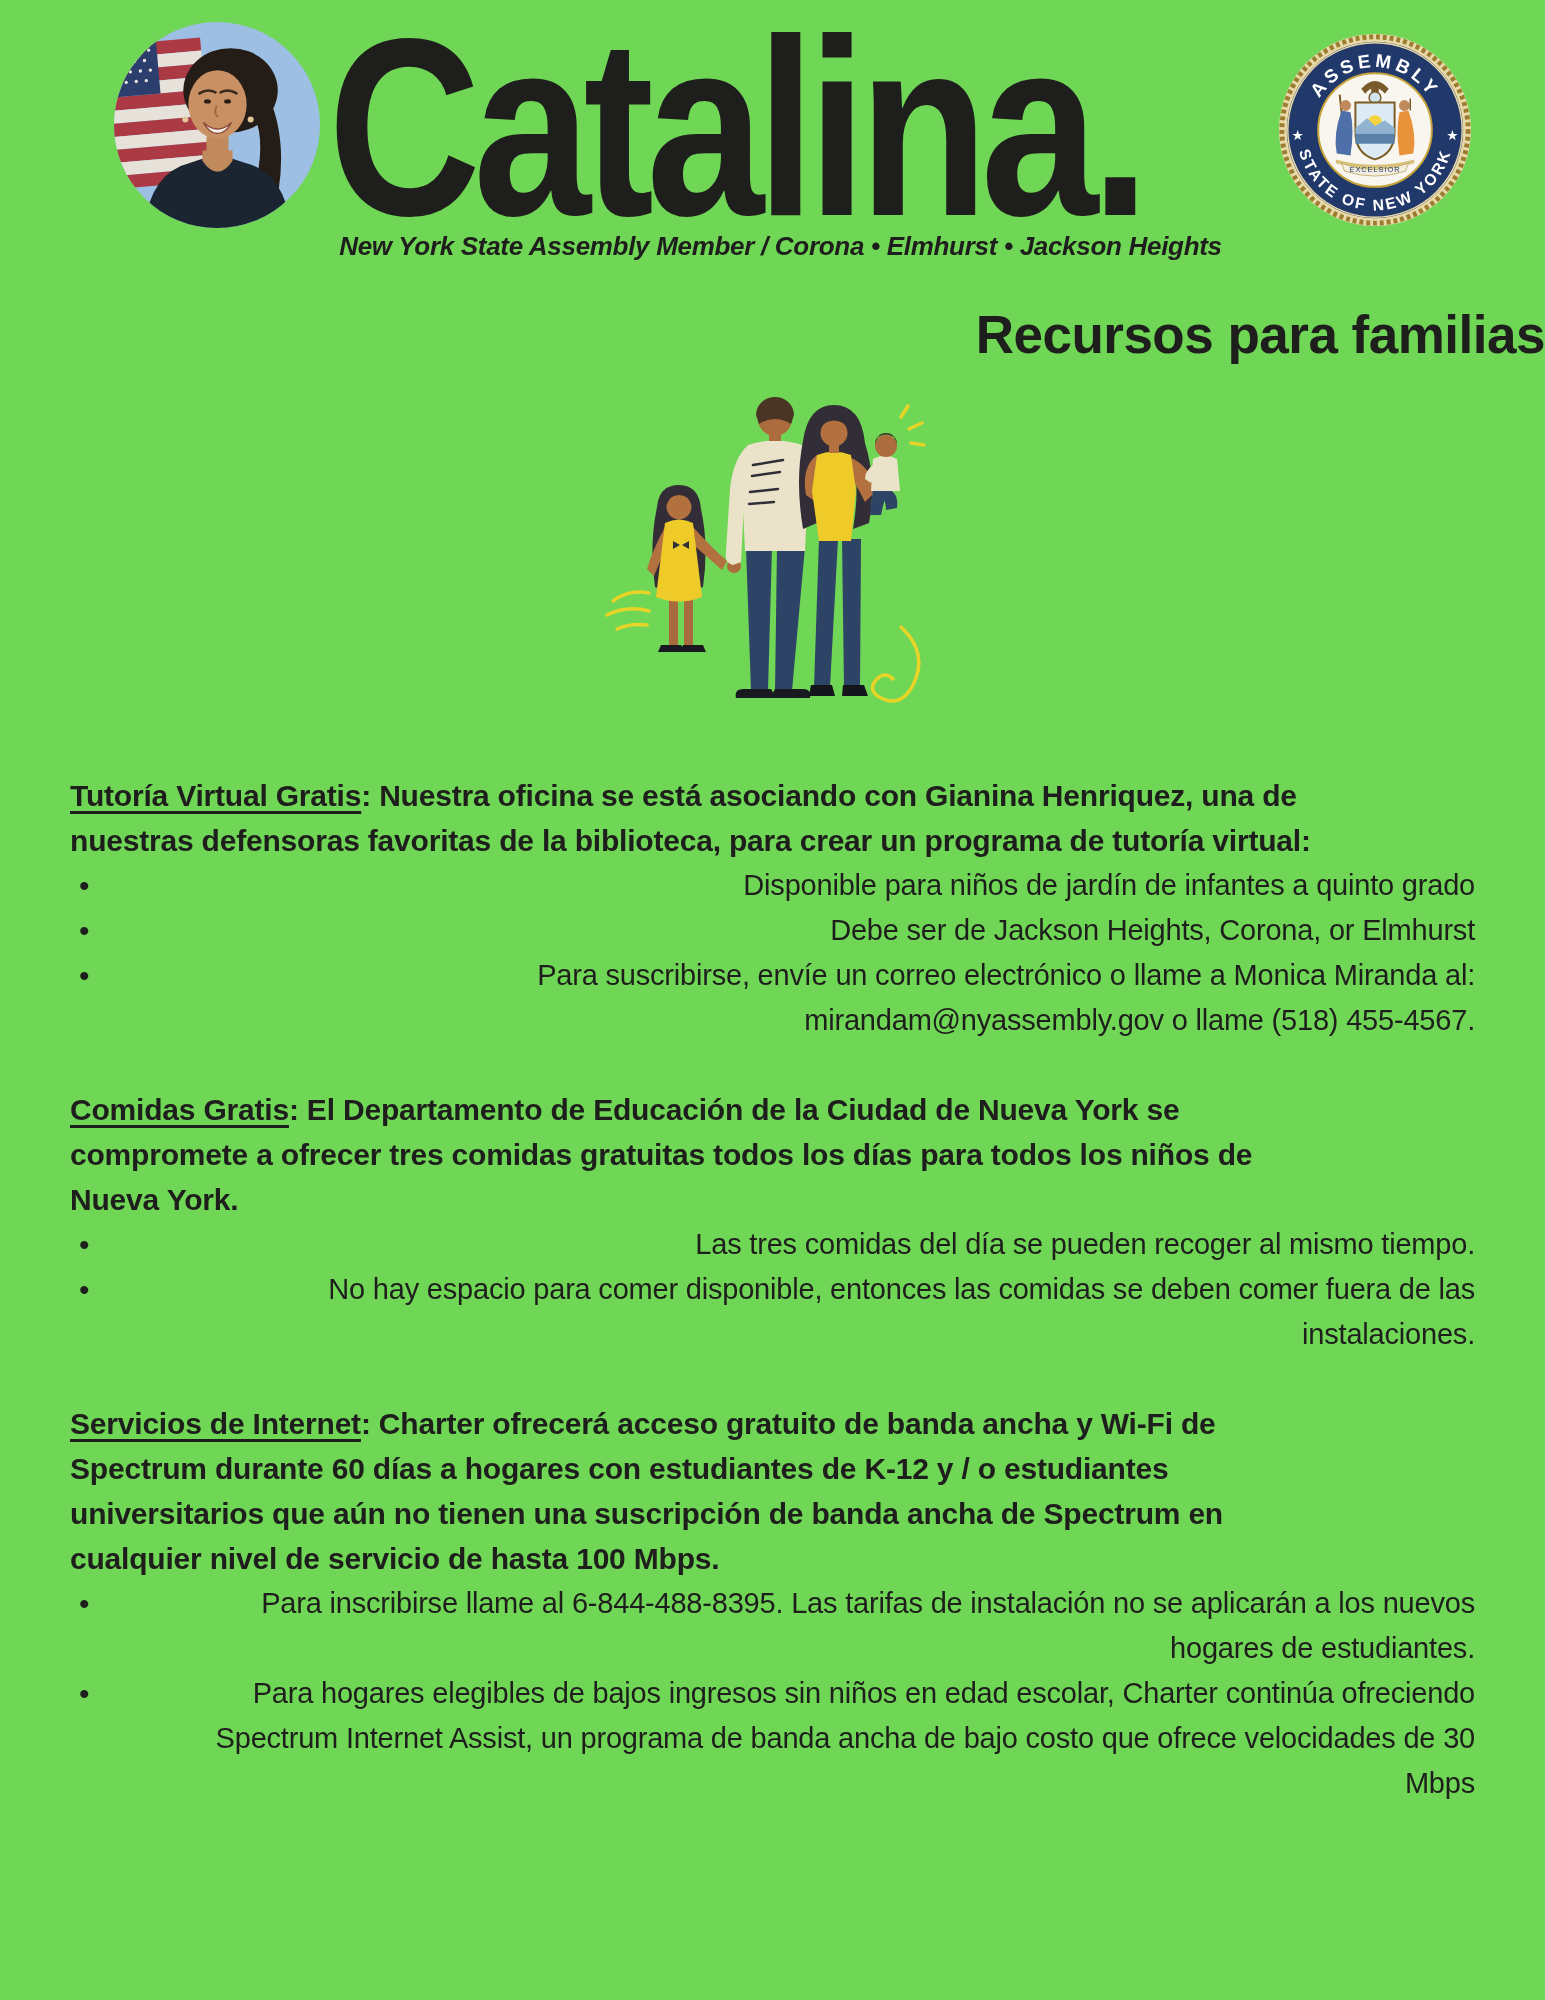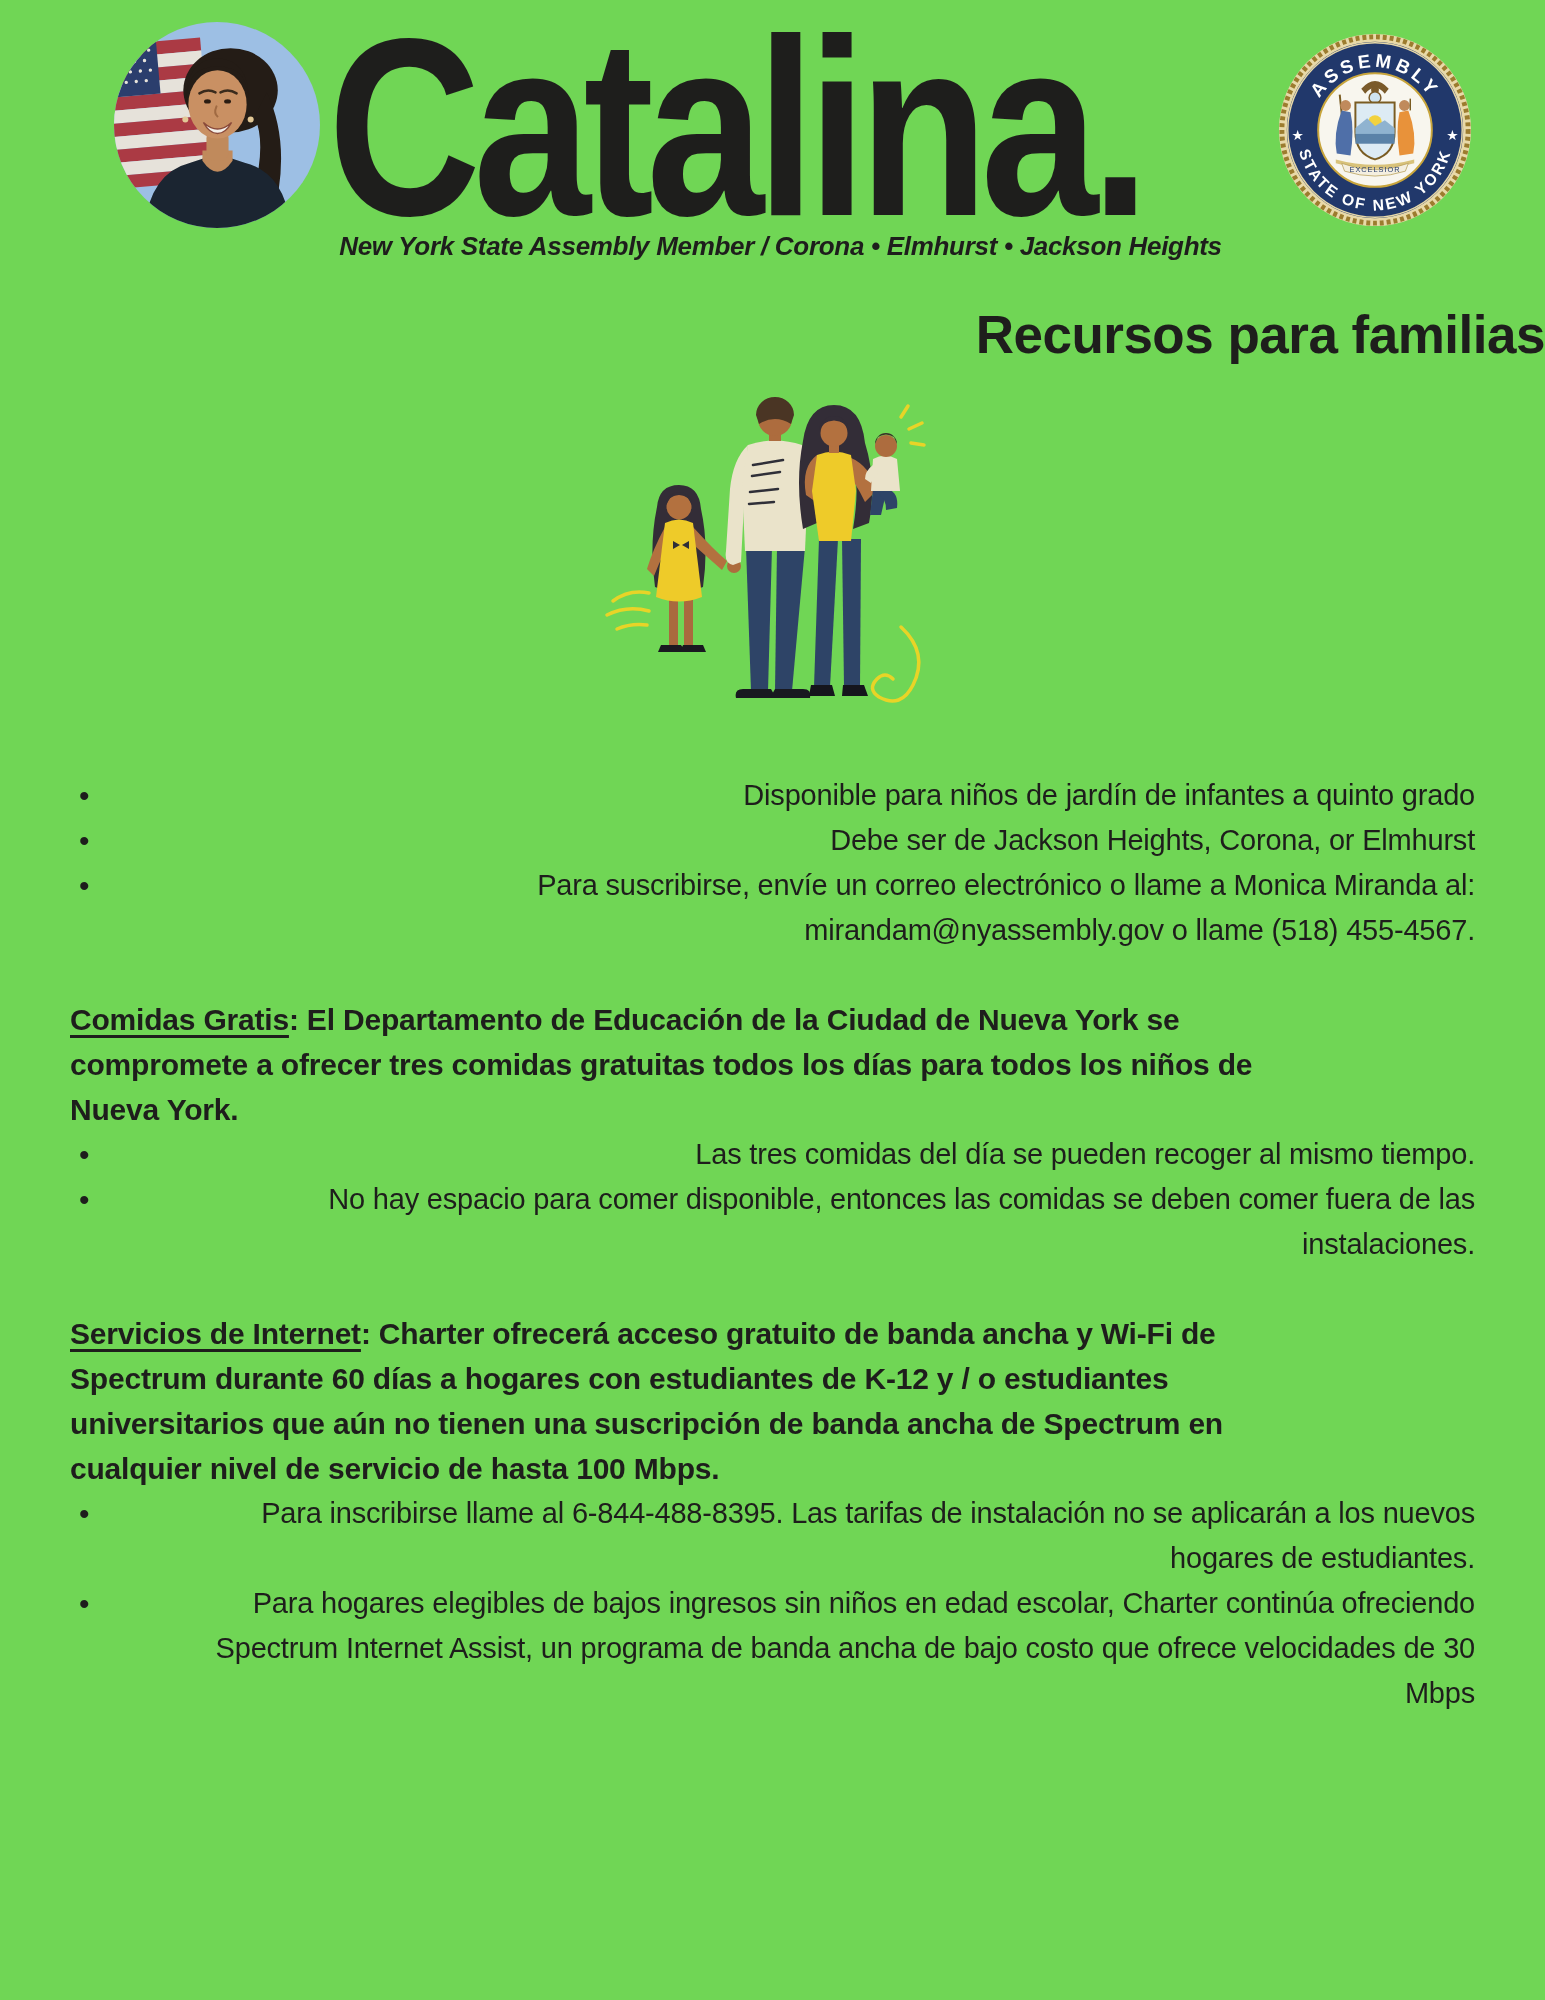--- a/index.html
+++ b/index.html
@@ -239,20 +239,22 @@
         <path d="M270,76 q-8,6 -8,14 l6,4 q4,-8 8,-10 Z" fill="#eae3ca"></path>
         <circle cx="283" cy="57" r="11" fill="#ad6c3e"></circle>
         <path d="M272,55 a11,11 0 0 1 22,0 l-3,-7 q-8,-5 -16,0 Z" fill="#3a3028"></path>
       </g>
     </svg>
   </div>
 
   <main class="content">
 
     <section class="section">
+      <p class="section-heading"><span class="heading-lead">Tutoría Virtual Gratis</span><span>: Nuestra oficina se está asociando con Gianina Henriquez, una de
+nuestras defensoras favoritas de la biblioteca, para crear un programa de tutoría virtual:</span></p>
       <ul class="bullets">
         <li>Disponible para niños de jardín de infantes a quinto grado</li>
         <li>Debe ser de Jackson Heights, Corona, or Elmhurst</li>
         <li>Para suscribirse, envíe un correo electrónico o llame a Monica Miranda al:
 mirandam@nyassembly.gov o llame (518) 455-4567.</li>
       </ul>
     </section>
 
     <section class="section">
       <p class="section-heading"><span class="heading-lead">Comidas Gratis</span><span>: El Departamento de Educación de la Ciudad de Nueva York se

